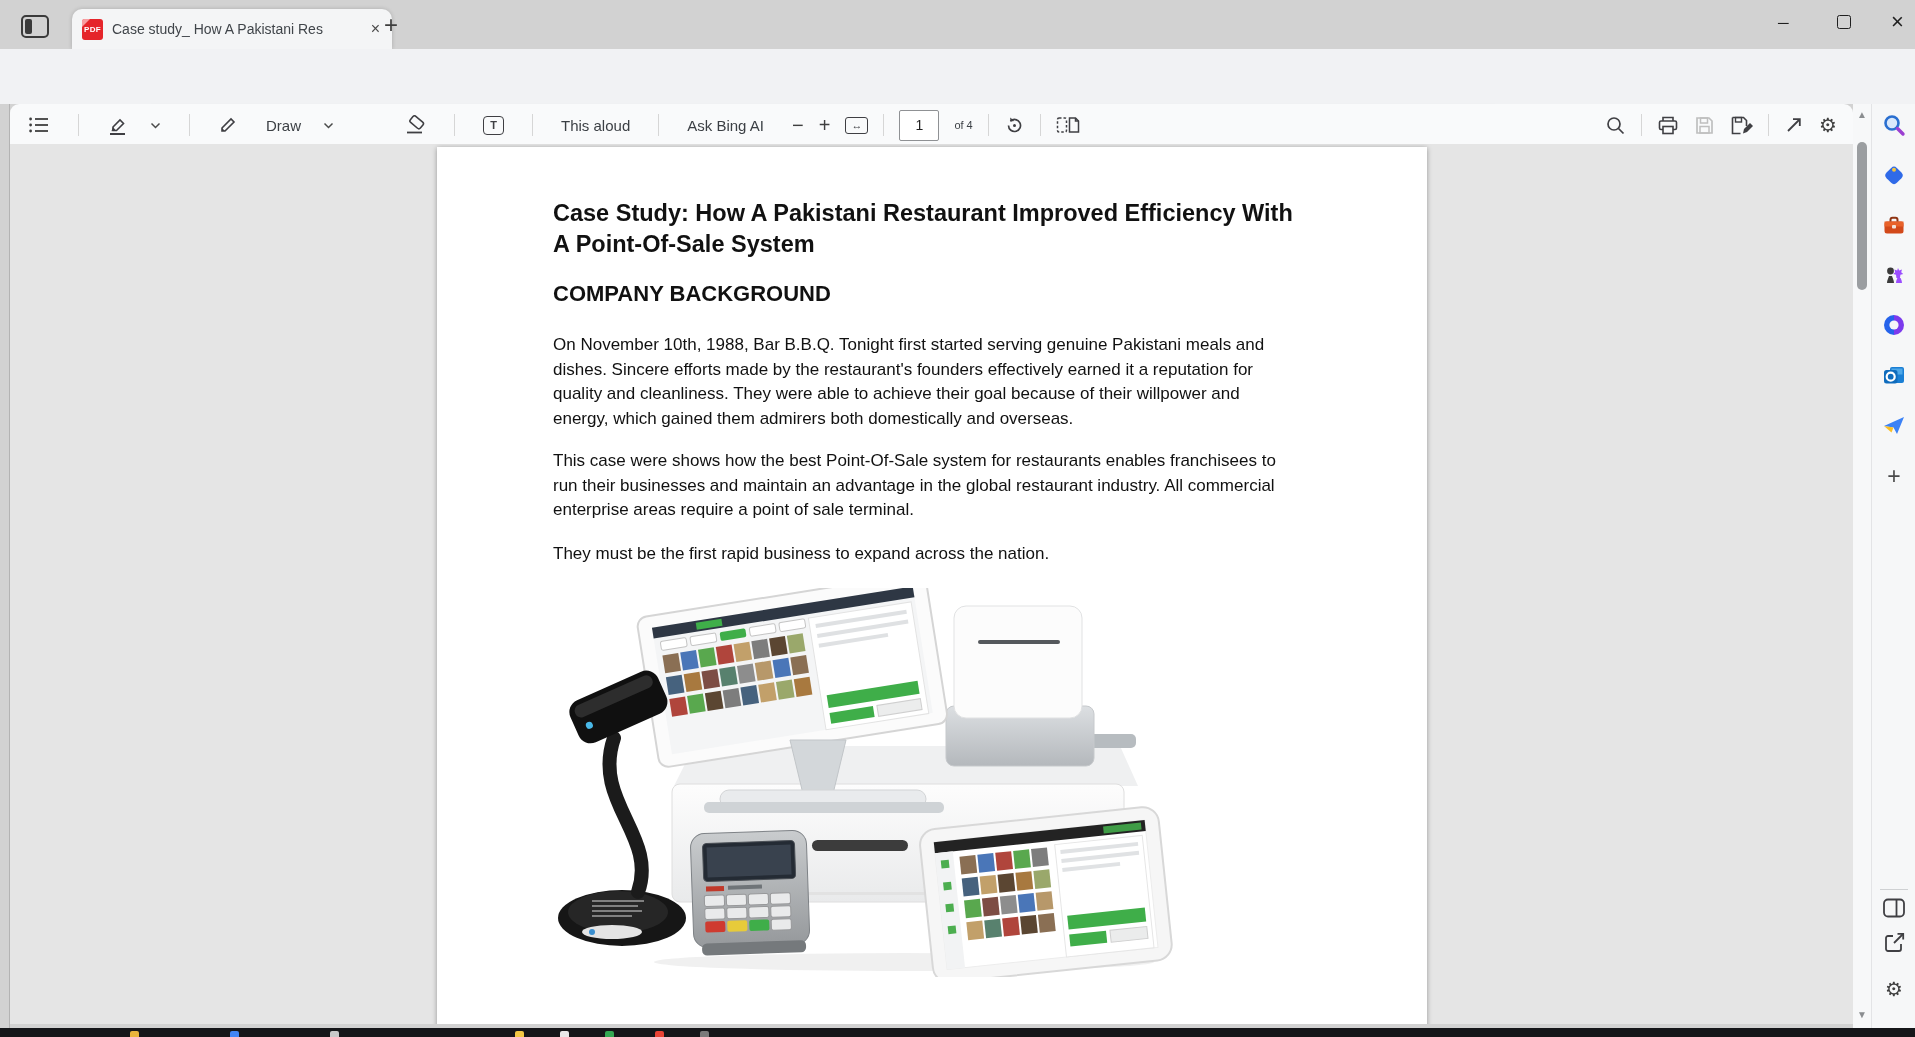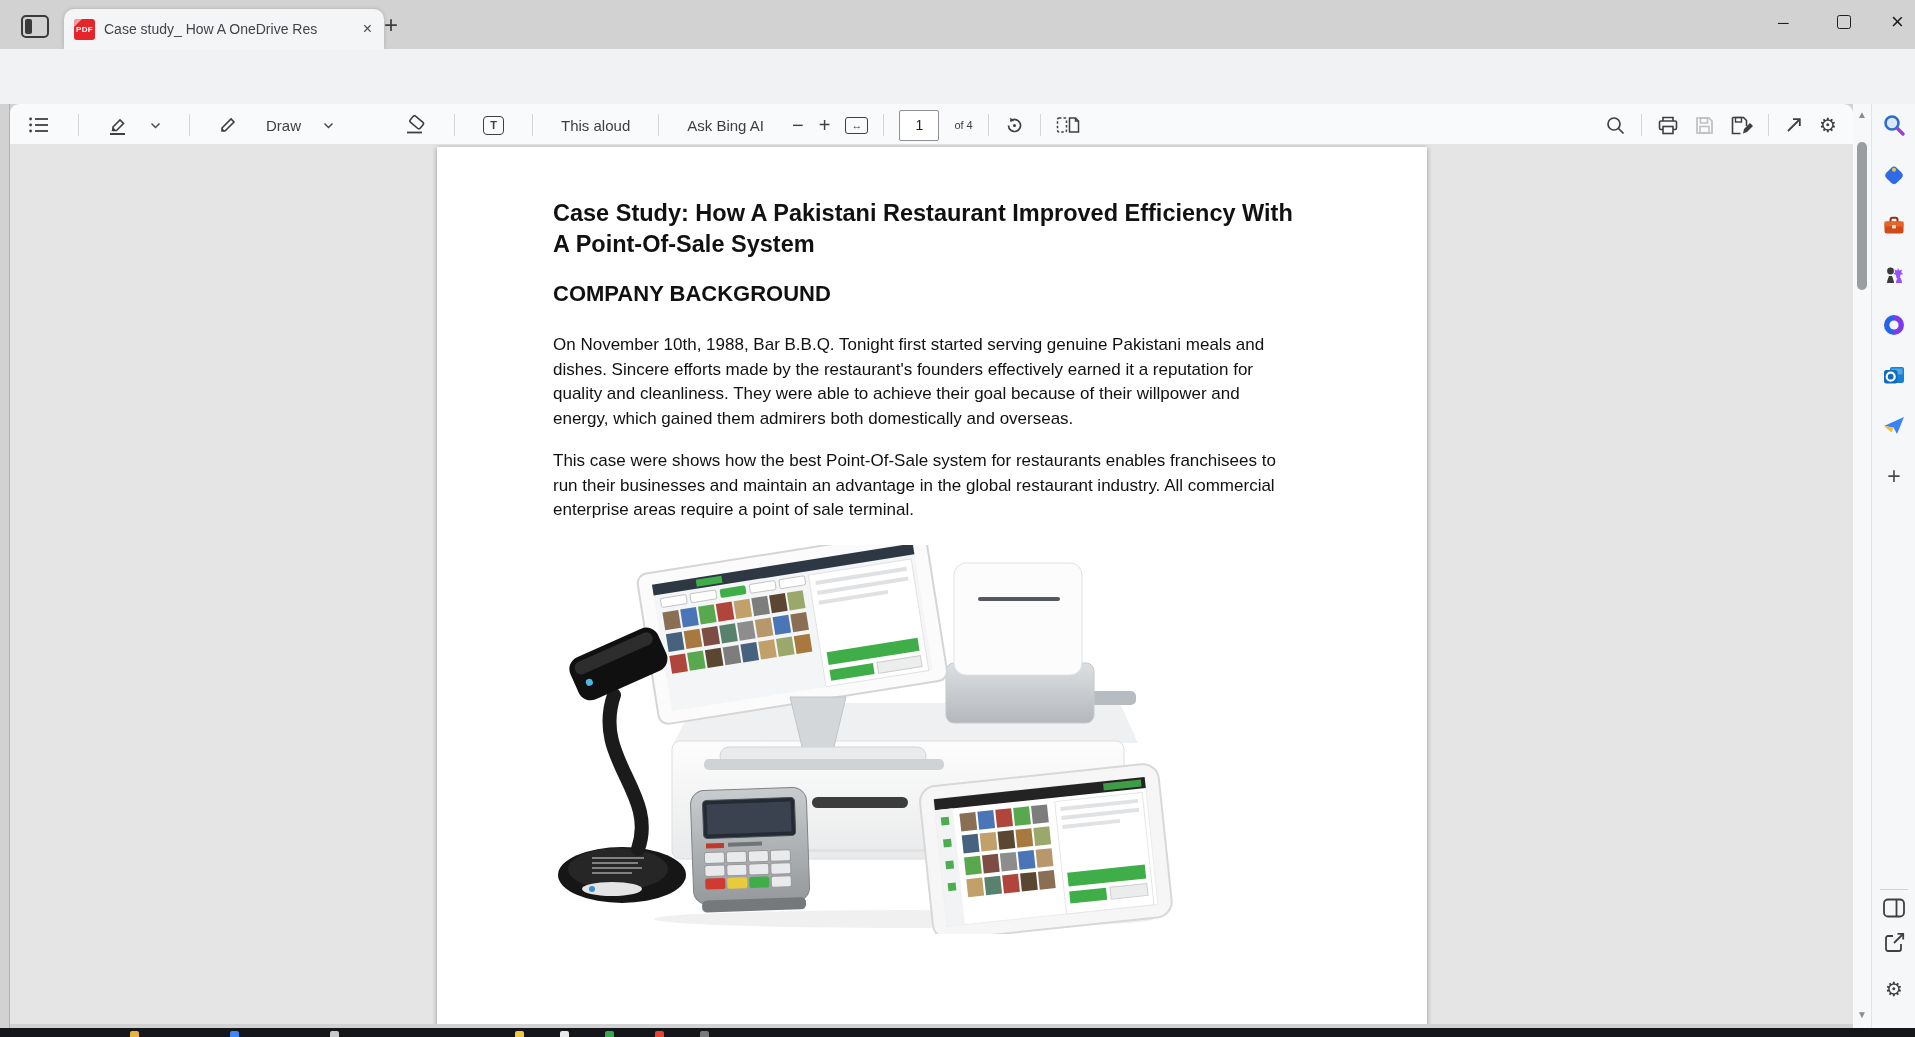--- a/index.html
+++ b/index.html
@@ -4,21 +4,21 @@
 <style>
   html,body{margin:0;padding:0;background:#888;}
   .screen{position:relative;width:1915px;height:1037px;overflow:hidden;background:#d2d2d2;
           font-family:"Liberation Sans","DejaVu Sans",sans-serif;color:#2b2b2b;}
   svg{display:block;}
 
   
   .titlebar{position:absolute;inset:0 0 auto 0;height:49px;background:#d2d2d2;}
   .ws-btn{position:absolute;left:21px;top:15px;width:24px;height:19px;border:2px solid #3a3a3a;border-radius:5px;}
   .ws-btn::before{content:"";position:absolute;left:2px;top:2px;bottom:2px;width:7px;background:#3a3a3a;border-radius:2px;}
-  .tab{position:absolute;left:64px;top:9px;width:300px;height:40px;background:#f4f5f6;
+  .tab{position:absolute;left:72px;top:9px;width:300px;height:40px;background:#f4f5f6;
        border-radius:10px 10px 0 0;box-shadow:0 0 4px rgba(0,0,0,.18);display:flex;align-items:center;padding:0 10px;}
   .pdfbadge{position:relative;width:21px;height:21px;background:#e5252a;border-radius:3px;flex:0 0 auto;}
   .pdfbadge::before{content:"";position:absolute;left:0;top:0;border:4px solid #f79da0;border-right-color:transparent;border-bottom-color:transparent;border-radius:3px 0 0 0;}
   .pdfbadge span{position:absolute;left:0;right:0;top:6px;text-align:center;font-size:8px;font-weight:bold;color:#fff;letter-spacing:.3px;}
   .tab-title{flex:1;margin:0 6px 0 9px;font-size:14px;color:#40454a;white-space:nowrap;overflow:hidden;
              -webkit-mask-image:linear-gradient(90deg,#000 85%,transparent);mask-image:linear-gradient(90deg,#000 85%,transparent);}
   .tab-close{font-size:16px;color:#4a4a4a;padding:0 2px;cursor:default;}
   .newtab{position:absolute;left:384px;top:11px;font-size:24px;font-weight:300;color:#3c3c3c;}
   .win-min{position:absolute;left:1778px;top:14px;font-size:15px;color:#1f1f1f;}
   .win-max{position:absolute;left:1837px;top:15px;width:12px;height:12px;border:1.6px solid #1f1f1f;border-radius:2.5px;}
@@ -97,21 +97,21 @@
 <body>
 
 <div class="screen">
 
   <div class="titlebar">
     <div class="ws-btn"></div>
     <div class="tab">
       <div class="pdfbadge">
           <span>PDF</span>
         </div>
-      <div class="tab-title">Case study_ How A OneDrive Res</div>
+      <div class="tab-title">Case study_ How A Pakistani Res</div>
       <div class="tab-close">×</div>
     </div>
     <div class="newtab">+</div>
     <div class="win-min">─</div>
     <div class="win-max"></div>
     <div class="win-close">×</div>
   </div>
 
   <div class="navbar">
     <div class="nav-back">←</div>
@@ -305,20 +305,21 @@
       <span class="glyph" style="font-size:20px">⚙</span>
     </div>
   </div>
 
   <div class="viewer">
     <div class="page">
       <h1 class="doc-title">Case Study: How A Pakistani Restaurant Improved Efficiency With A Point-Of-Sale System</h1>
       <h2 class="doc-h2">COMPANY BACKGROUND</h2>
       <p class="doc-p mt26">On November 10th, 1988, Bar B.B.Q. Tonight first started serving genuine Pakistani meals and dishes. Sincere efforts made by the restaurant's founders effectively earned it a reputation for quality and cleanliness. They were able to achieve their goal because of their willpower and energy, which gained them admirers both domestically and overseas.</p>
       <p class="doc-p mt18">This case were shows how the best Point-Of-Sale system for restaurants enables franchisees to run their businesses and maintain an advantage in the global restaurant industry. All commercial enterprise areas require a point of sale terminal.</p>
+      <p class="doc-p mt19">They must be the first rapid business to expand across the nation.</p>
 
       <div class="fig">
         <svg width="663" height="389" viewBox="0 0 663 389">
           <defs>
             <linearGradient id="silv" x1="0" y1="0" x2="0" y2="1">
                 <stop offset="0" stop-color="#dcdfe2"></stop>
                 <stop offset="1" stop-color="#b4b8bc"></stop>
               </linearGradient>
             <linearGradient id="wht" x1="0" y1="0" x2="0" y2="1">
                 <stop offset="0" stop-color="#fdfdfd"></stop>

